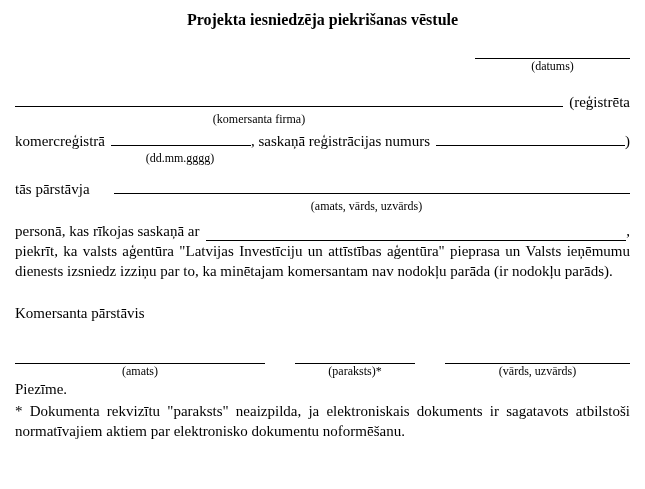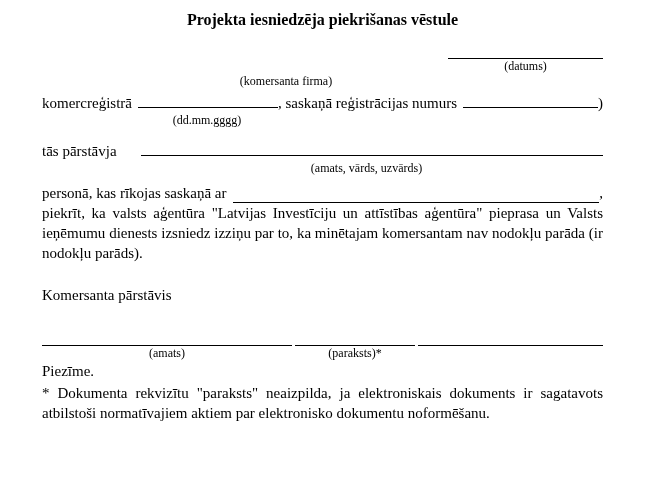--- a/index.html
+++ b/index.html
@@ -3,21 +3,21 @@
 <meta charset="utf-8">
 <style>
   html, body { margin: 0; padding: 0; background: #ffffff; }
   body {
     width: 645px; height: 489px;
     font-family: "Liberation Serif", serif;
     font-size: 15px; color: #000;
   }
   .page {
     width: 645px; height: 489px;
-    padding: 8px 42px 6px;
+    padding: 8px 15px 6px;
     box-sizing: border-box;
     overflow: hidden;
   }
   .title { font-size: 16px; font-weight: bold; text-align: center; margin: 2px 0 0; line-height: 20px; }
   .flex-line { display: flex; align-items: baseline; line-height: 20px; }
   .blank { border-bottom: 1px solid #000; }
   .flex-line .blank { display: inline-block; height: 14px; }
   .grow { flex: 1 1 auto; }
   .mr { margin-right: 6px; }
   .ml { margin-left: 6px; }
@@ -44,20 +44,24 @@
 
   <h1 class="title">Projekta iesniedzēja piekrišanas vēstule</h1>
 
   <div class="date-block">
     <div class="date-inner">
       <span class="blank"></span>
       <div class="small-label center">(datums)</div>
     </div>
   </div>
 
+  <div class="flex-line reg-line">
+    <span class="blank grow mr"></span>
+      <span>(reģistrēta</span>
+  </div>
   <div class="small-label center" style="width:488px">(komersanta firma)</div>
 
   <div class="flex-line komerc-line">
     <span class="mr">komercreģistrā</span>
       <span class="blank" style="width:140px"></span>
       <span>, saskaņā reģistrācijas numurs</span>
       <span class="blank grow ml"></span>
       <span>)</span>
   </div>
   <div class="small-label center" style="margin-left:95px;width:140px">(dd.mm.gggg)</div>
@@ -82,19 +86,20 @@
     <div class="sig-col" style="width:250px">
       <span class="blank"></span>
       <div class="small-label center">(amats)</div>
     </div>
     <div class="sig-col" style="width:120px">
       <span class="blank"></span>
       <div class="small-label center">(paraksts)*</div>
     </div>
     <div class="sig-col" style="width:185px">
       <span class="blank"></span>
+      <div class="small-label center">(vārds, uzvārds)</div>
     </div>
   </div>
 
   <div class="note-heading">Piezīme.</div>
   <p class="note-text">* Dokumenta rekvizītu "paraksts" neaizpilda, ja elektroniskais dokuments ir sagatavots atbilstoši normatīvajiem aktiem par elektronisko dokumentu noformēšanu.</p>
 
 </div>
 
 </body></html>

